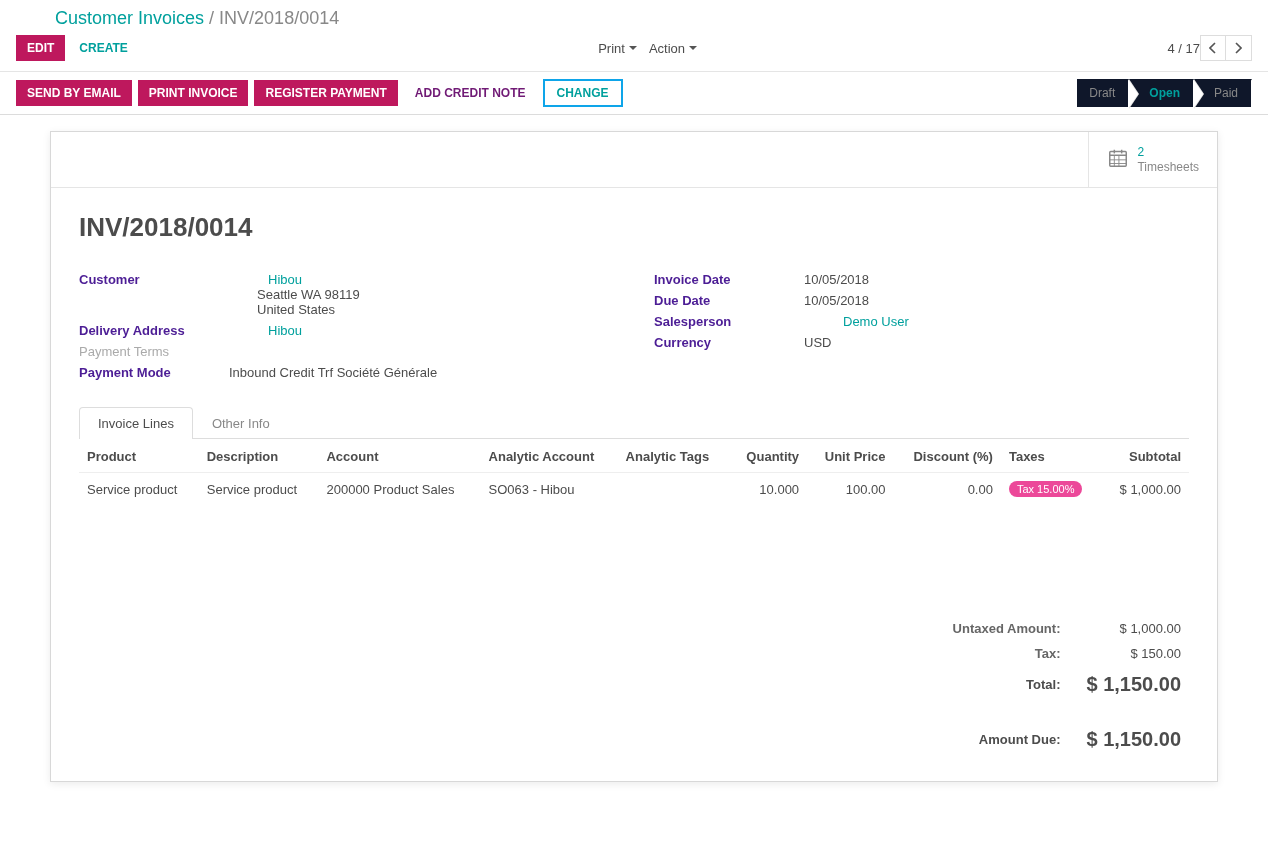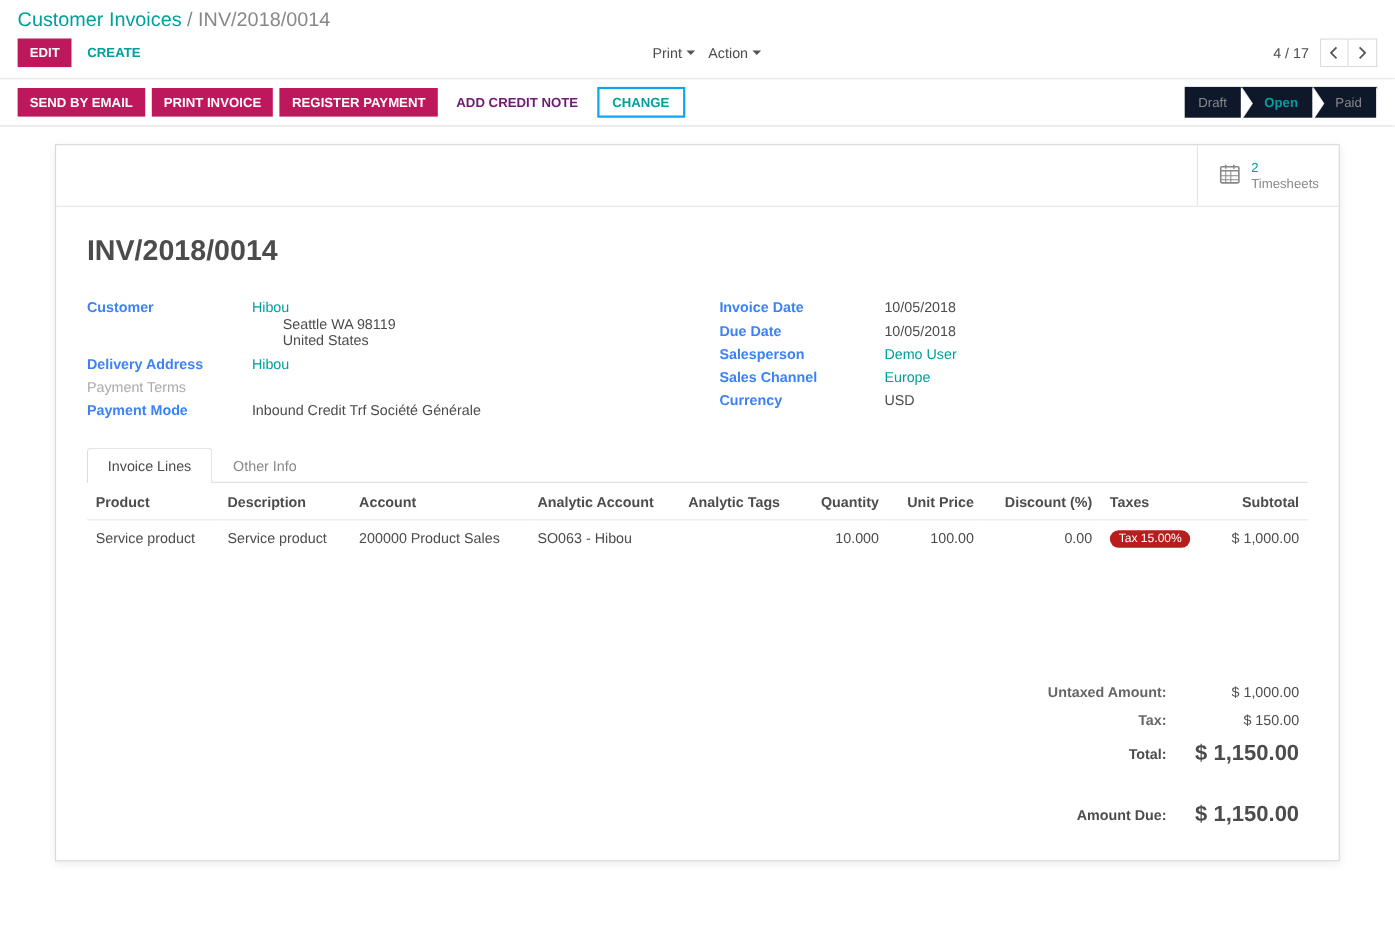--- a/index.html
+++ b/index.html
@@ -1,28 +1,28 @@
 <!DOCTYPE html>
 <html><head>
 <meta charset="utf-8">
 <style>
 * { box-sizing: border-box; margin: 0; padding: 0; }
 body { font-family: -apple-system, BlinkMacSystemFont, "Segoe UI", Arial, sans-serif; font-size: 13px; color: #4c4c4c; background: #fff; }
-a { text-decoration: none; }
+a { text-decoration: none; margin-left: 39px; }
 
 
 .breadcrumb-row { display: flex; align-items: center; justify-content: space-between; padding: 8px 16px 0; }
 .breadcrumb { font-size: 18px; color: #888; }
 .breadcrumb .link { color: #00A09D; }
 
 
 .control-row { display: flex; align-items: center; justify-content: space-between; padding: 6px 16px 10px; }
 .control-left { display: flex; gap: 14px; align-items: center; }
 .control-center { display: flex; gap: 12px; align-items: center; color: #4c4c4c; }
-.control-right { display: flex; align-items: center; gap: 10px; color: #4c4c4c; }
+.control-right { display: flex; align-items: center; color: #4c4c4c; }
 .btn { display: inline-flex; align-items: center; justify-content: center; font-size: 12px; font-weight: 600; border: 1px solid transparent; cursor: pointer; text-transform: uppercase; }
 .btn-primary { background: #be185d; color: #fff; padding: 5px 10px; }
 .btn-text { background: transparent; color: #00A09D; padding: 5px 0; border: none; }
 .dropdown-label { display: inline-flex; align-items: center; gap: 4px; cursor: pointer; font-size: 13px; text-align: center; }
 .caret { width: 0; height: 0; border-left: 4px solid transparent; border-right: 4px solid transparent; border-top: 4px solid #555; }
 .pager { font-size: 13px; }
 .pager-arrows { display: inline-flex; gap: 0; }
 .pager-arrows .arrow { width: 26px; height: 26px; border: 1px solid #ddd; display: inline-flex; align-items: center; justify-content: center; color: #555; cursor: pointer; }
 .pager-arrows .arrow + .arrow { border-left: none; }
 
@@ -51,37 +51,37 @@
 .stat-text { display: flex; flex-direction: column; font-size: 12px; line-height: 1.2; }
 .stat-text .num { color: #00A09D; }
 .stat-text .label { color: #888; }
 
 .sheet-body { padding: 24px 28px; }
 .record-title { font-size: 26px; color: #4c4c4c; margin-bottom: 26px; }
 
 .field-columns { display: flex; gap: 40px; margin-bottom: 24px; }
 .field-col { flex: 1; }
 .field-row { display: flex; padding: 3px 0; font-size: 13px; }
-.field-label { width: 150px; color: #3b82f6; font-weight: 600; }
+.field-label { width: 150px; color: #4c1d95; font-weight: 600; }
 .field-label.muted { color: #aaa; font-weight: 500; }
 .field-value { flex: 1; color: #4c4c4c; }
 .field-value .link { color: #00A09D; }
 .field-value .addr-line { display: block; margin-left: 28px; }
 
 
 .tabs-bar { border-bottom: 1px solid #ddd; display: flex; }
 .tab { padding: 8px 18px; font-size: 13px; color: #888; cursor: pointer; border: 1px solid transparent; border-bottom: none; margin-bottom: -1px; }
 .tab.active { color: #4c4c4c; border-color: #ddd; border-radius: 4px 4px 0 0; background: #fff; }
 
 
 .inv-table { width: 100%; border-collapse: collapse; margin-top: 0; }
 .inv-table th { text-align: left; font-weight: 600; font-size: 13px; color: #4c4c4c; padding: 10px 8px 8px; border-bottom: 1px solid #eee; }
 .inv-table td { padding: 8px 8px; font-size: 13px; color: #4c4c4c; vertical-align: middle; }
 .inv-table th.num, .inv-table td.num { text-align: right; }
-.tax-badge { background: #b91c1c; color: #fff; border-radius: 10px; padding: 2px 8px; font-size: 11px; display: inline-block; }
+.tax-badge { background: #ec4899; color: #fff; border-radius: 10px; padding: 2px 8px; font-size: 11px; display: inline-block; }
 
 
 .totals { margin-top: 110px; display: flex; justify-content: flex-end; }
 .totals-table { }
 .totals-table tr td { padding: 4px 6px; text-align: right; font-size: 13px; }
 .totals-table tr td.lbl { color: #666; font-weight: 600; padding-right: 18px; }
 .totals-table tr.big td { font-size: 20px; font-weight: 600; color: #4c4c4c; padding-top: 6px; }
 .totals-table tr.big td.lbl { font-size: 13px; font-weight: 600; vertical-align: middle; }
 .totals-table tr.due td.lbl { padding-top: 26px; }
 .totals-table tr.due td.val { padding-top: 26px; }
@@ -203,24 +203,20 @@
           </div>
           <div class="field-row">
             <div class="field-label">Due Date</div>
             <div class="field-value">10/05/2018</div>
           </div>
           <div class="field-row">
             <div class="field-label">Salesperson</div>
             <div class="field-value"><a class="link">Demo User</a></div>
           </div>
           <div class="field-row">
-            <div class="field-label">Sales Channel</div>
-            <div class="field-value"><a class="link">Europe</a></div>
-          </div>
-          <div class="field-row">
             <div class="field-label">Currency</div>
             <div class="field-value">USD</div>
           </div>
         </div>
       </div>
 
       <div class="tabs-bar">
         <div class="tab active">Invoice Lines</div>
         <div class="tab">Other Info</div>
       </div>

